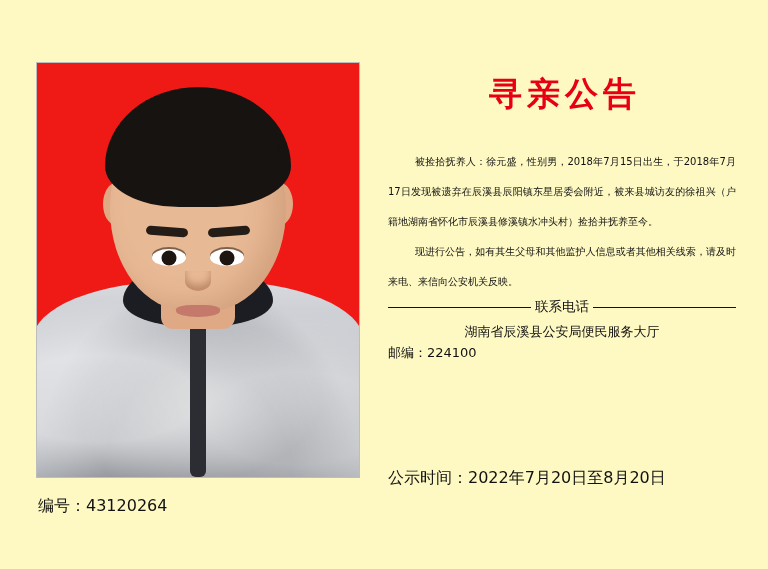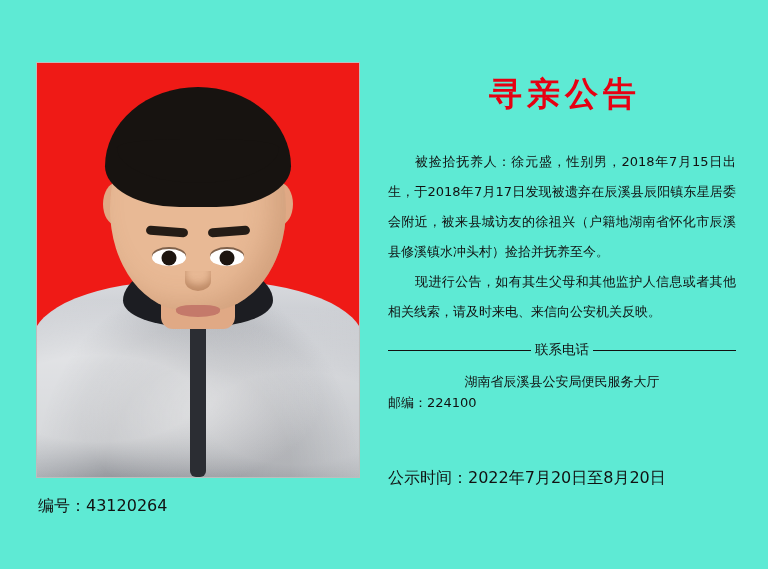--- a/index.html
+++ b/index.html
@@ -10,21 +10,21 @@
     width: 768px;
     height: 569px;
     background: #ffffff;
     font-family: "Liberation Sans", sans-serif;
     overflow: hidden;
   }
   .page {
     position: relative;
     width: 768px;
     height: 569px;
-    background: #5eead4;
+    background: #fef9c3;
   }
 
   
   .photo-frame {
     position: absolute;
     left: 36px;
     top: 62px;
     width: 324px;
     height: 416px;
     background: #e8262a;
@@ -206,49 +206,49 @@
     font-weight: bold;
     font-size: 33px;
     letter-spacing: 5px;
     text-align: center;
     margin: 10px 0 0 0;
     padding-left: 6px;
   }
   .body-text {
     margin-top: 30px;
     font-family: "DejaVu Sans", "Liberation Sans", sans-serif;
-    font-size: 13px;
+    font-size: 10px;
     line-height: 30px;
     color: #111111;
     text-align: justify;
   }
   .body-text p {
     margin: 0;
     text-indent: 27px;
   }
   .contact-head {
-    margin-top: 14px;
+    margin-top: 1px;
     display: flex;
     align-items: center;
     justify-content: center;
     font-family: "DejaVu Sans", "Liberation Sans", sans-serif;
     font-size: 13.5px;
     color: #111111;
     white-space: nowrap;
   }
   .contact-head .rule {
     flex: 1;
     height: 1px;
     background: #111111;
   }
   .contact-head .label {
     padding: 0 4px;
   }
   .contact-lines {
-    margin-top: 12px;
+    margin-top: 5px;
     font-family: "DejaVu Sans", "Liberation Sans", sans-serif;
     font-size: 13px;
     line-height: 21px;
     color: #111111;
   }
   .contact-lines .centered {
     text-align: center;
   }
 
   

